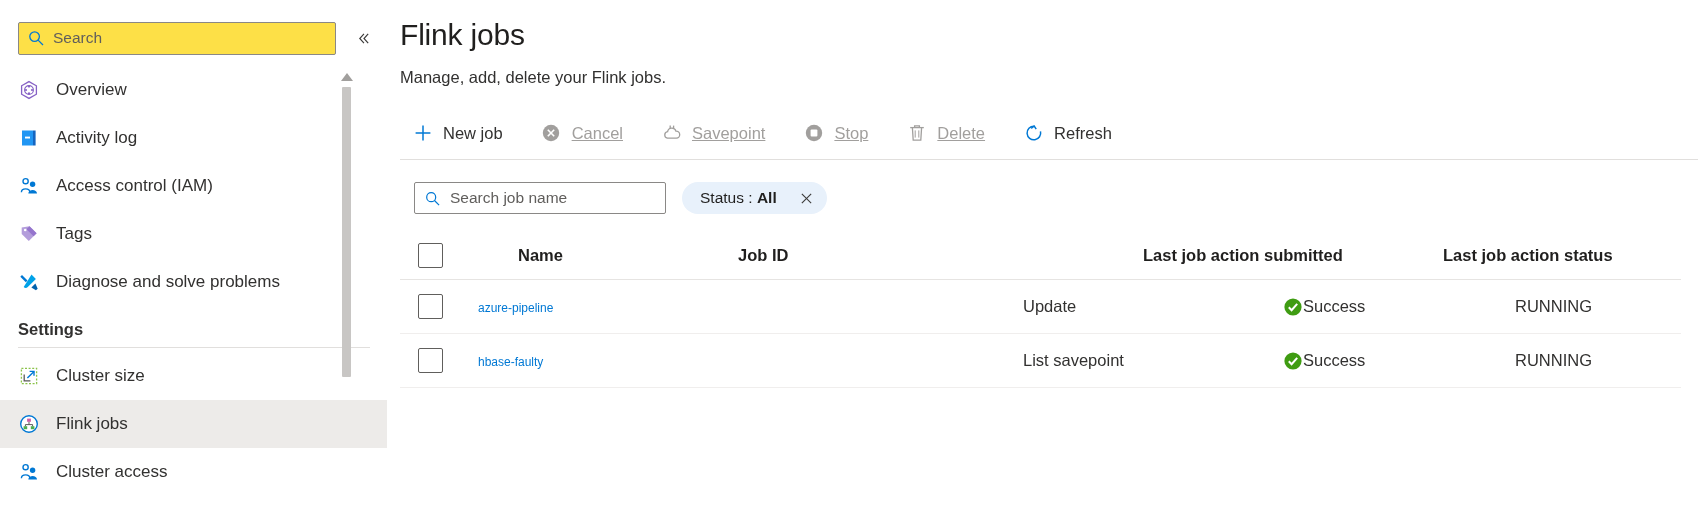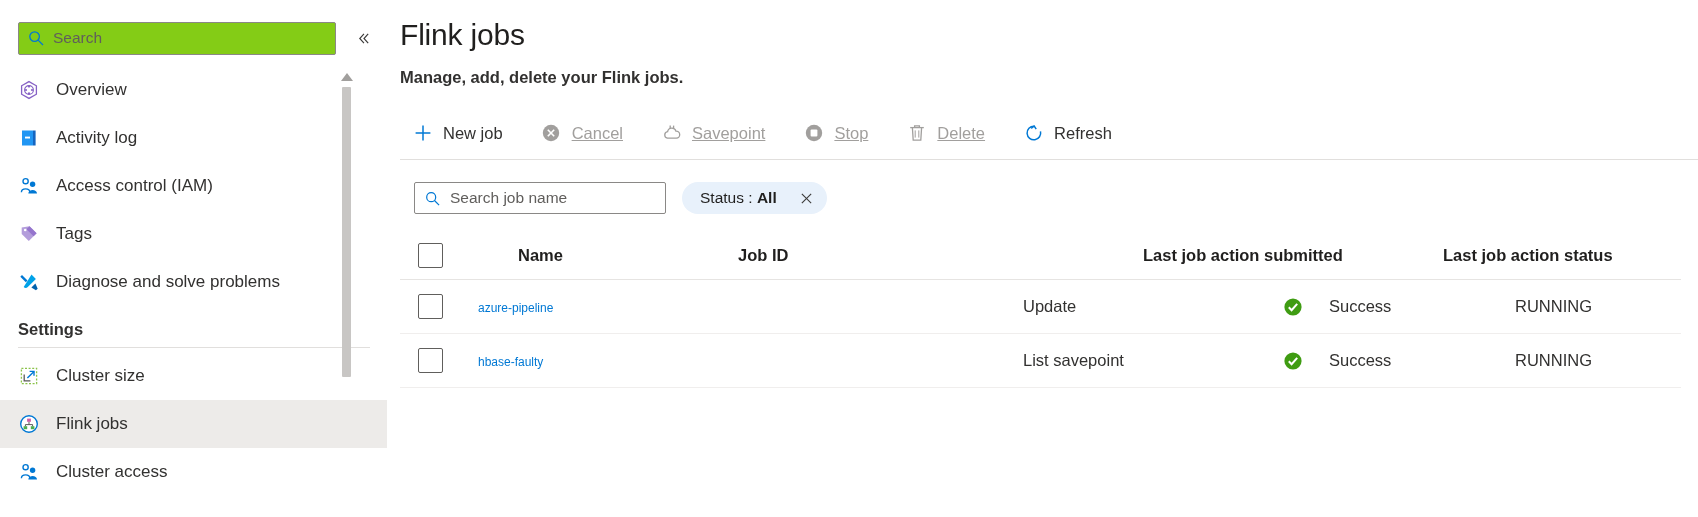--- a/index.html
+++ b/index.html
@@ -34,21 +34,21 @@
     height: 36px;
   }
   .search-box {
     width: 318px;
     height: 33px;
     border: 1px solid #8a8886;
     border-radius: 2px;
     display: flex;
     align-items: center;
     padding: 0 9px;
-    background: #84cc16;
+    background: #fde047;
   }
   .search-box .mag {
     width: 16px; height: 16px;
     flex: 0 0 16px;
     margin-right: 9px;
   }
   .search-box input {
     border: 0;
     outline: 0;
     font-family: "Liberation Sans", sans-serif;
@@ -141,21 +141,20 @@
     font-weight: normal;
     color: #201f1e;
     letter-spacing: -0.2px;
     padding-left: 4px;
   }
   .page-sub {
     font-size: 16.5px;
     color: #323130;
     margin-top: 16px;
     padding-left: 4px;
-    font-weight: bold;
   }
 
   .toolbar {
     display: flex;
     align-items: center;
     margin-top: 26px;
     padding-left: 4px;
     height: 40px;
     gap: 14px;
   }
@@ -254,21 +253,21 @@
   }
   .c-name   { width: 180px; flex: 0 0 180px; }
   .c-jobid  { width: 365px; flex: 0 0 365px; }
   .c-sub    { width: 260px; flex: 0 0 260px; }
   .c-status { width: 232px; flex: 0 0 232px; }
   .c-state  { width: 170px; flex: 0 0 170px; }
 
   .th { font-size: 16.5px; font-weight: bold; color: #201f1e; }
   .td { font-size: 16.5px; color: #323130; }
   .link { color: #0078d4; cursor: pointer; font-size: 12px; text-align: right; }
-  .status-cell { display: flex; align-items: center; gap: 26px; }
+  .status-cell { display: flex; align-items: center; gap: 0; }
   .ok-ico { width: 20px; height: 20px; flex: 0 0 20px; }
 </style>
 </head>
 <body>
 
 <div class="app">
 
   <div class="sidebar">
 
     <div class="search-row">

